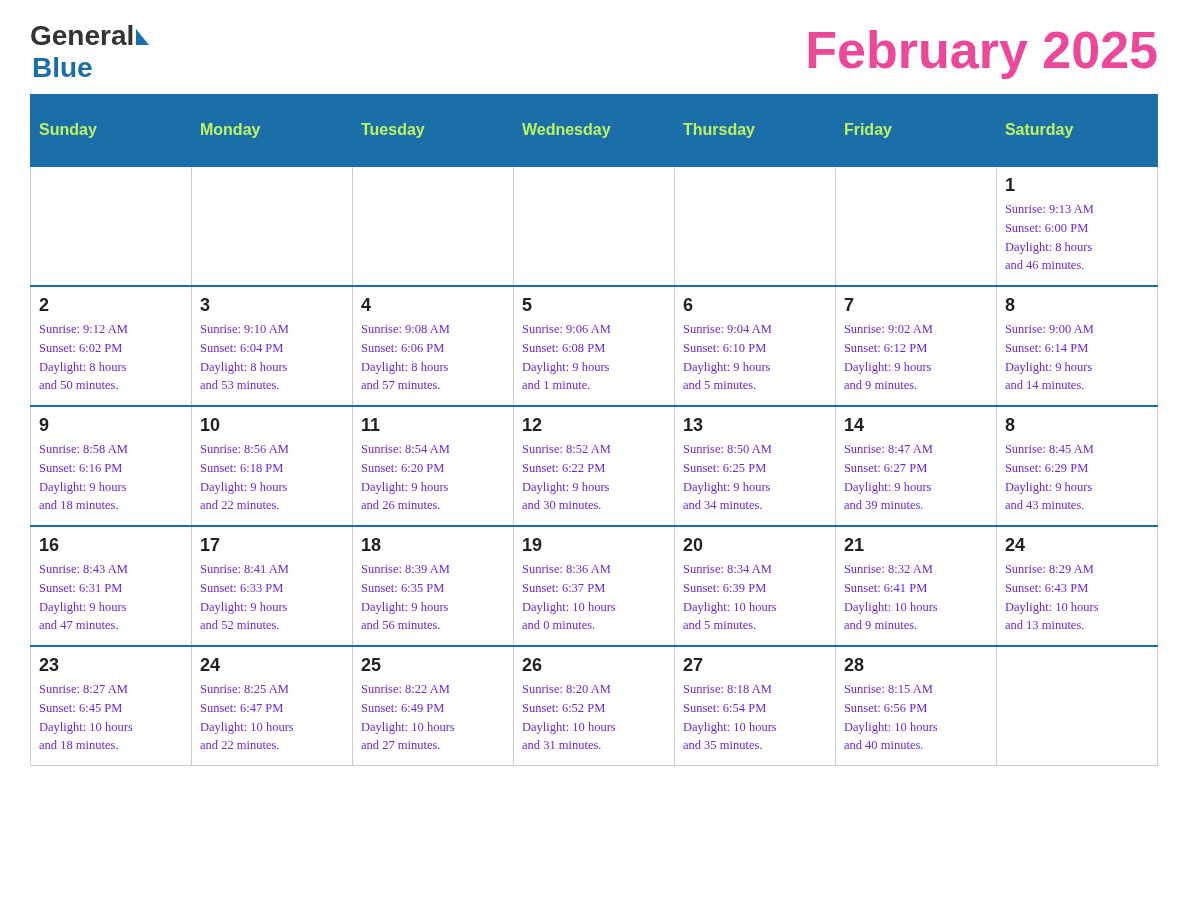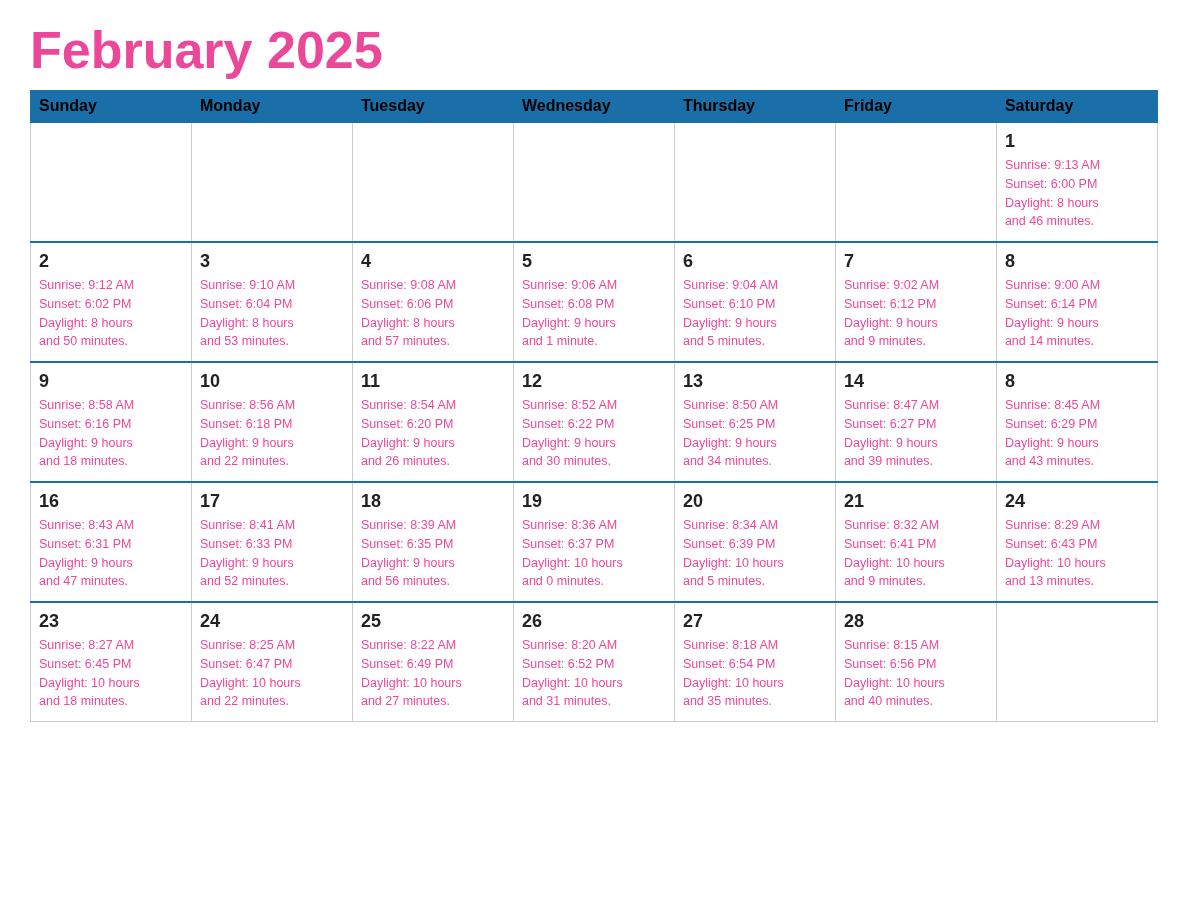--- a/index.html
+++ b/index.html
@@ -44,24 +44,24 @@
       color: #555;
       margin-top: 4px;
     }
     .calendar {
       width: 100%;
       border-collapse: collapse;
       margin-top: 10px;
     }
     .calendar thead th {
       background: #1a6fa8;
-      color: #000000;
+      color: #bef264;
       font-size: 16px;
       font-weight: bold;
-      padding: 6px 8px;
+      padding: 26px 8px;
       text-align: left;
       border: 1px solid #1a6fa8;
     }
     .calendar tbody td {
       vertical-align: top;
       padding: 8px 8px 10px 8px;
       border: 1px solid #ccc;
       border-top: 2px solid #1a6fa8;
       width: 14.285%;
       min-height: 100px;
@@ -71,22 +71,23 @@
     }
     .day-number {
       font-size: 18px;
       font-weight: bold;
       color: #222;
       display: block;
       margin-bottom: 4px;
     }
     .day-info {
       font-size: 12.5px;
-      color: #ec4899;
+      color: #6d28d9;
       line-height: 1.5;
+      font-family: Liberation Serif, serif;
     }
     .empty-cell {
       background: #f9f9f9;
       border-top: 2px solid #1a6fa8;
     }
     .logo-container {
       display: flex;
       flex-direction: column;
     }
     .logo-row1 {
@@ -100,20 +101,29 @@
       border-left: 13px solid #1a6fa8;
       border-top: 16px solid transparent;
       margin-left: 2px;
       margin-top: 2px;
     }
   </style>
 </head>
 <body>
 
 <div class="header">
+  <div class="logo-container">
+    <div class="logo-row1">
+      <span class="logo-text-general">General</span>
+      <span class="logo-triangle"></span>
+    </div>
+    <div class="logo-line2">
+      <span class="logo-text-blue">Blue</span>
+    </div>
+  </div>
   <div class="title-block">
     <div class="page-title">February 2025</div>
   </div>
 </div>
 
 <table class="calendar">
   <thead>
     <tr>
     <th>Sunday</th>
         <th>Monday</th>

